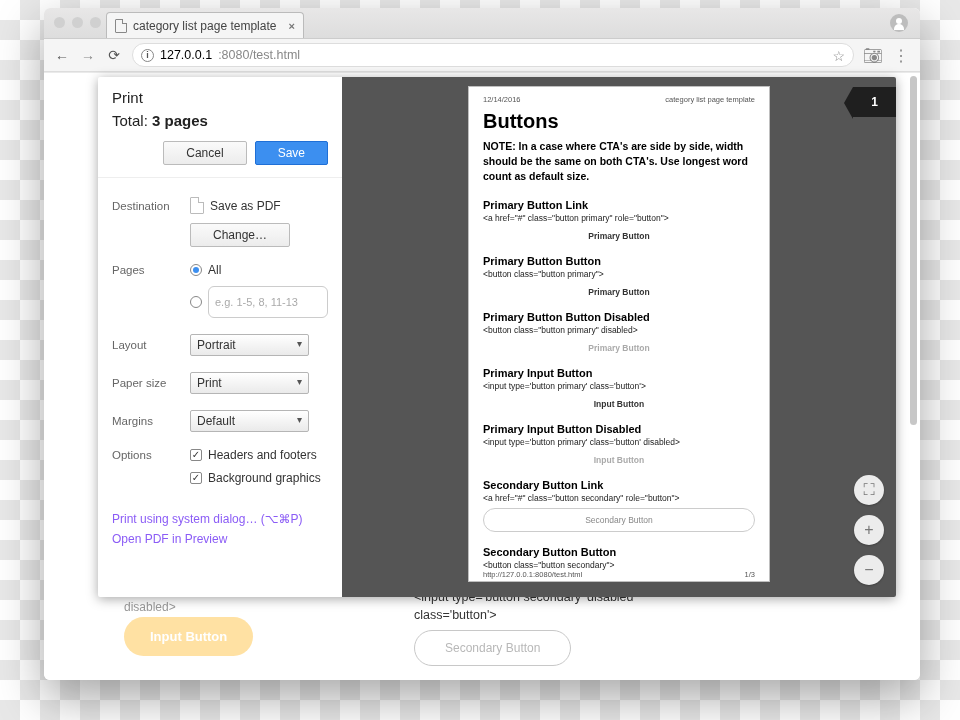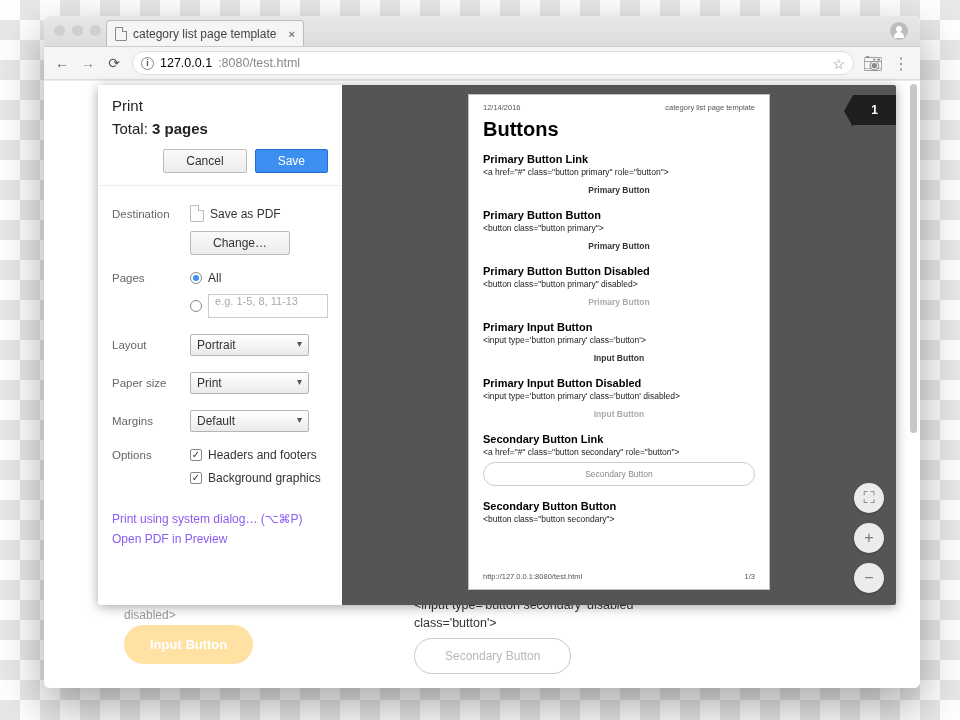--- a/index.html
+++ b/index.html
@@ -9,21 +9,21 @@
       linear-gradient(45deg,#e8e8e8 25%,transparent 25%),
       linear-gradient(-45deg,#e8e8e8 25%,transparent 25%),
       linear-gradient(45deg,transparent 75%,#e8e8e8 75%),
       linear-gradient(-45deg,transparent 75%,#e8e8e8 75%);
     background-size: 40px 40px;
     background-position: 0 0,0 20px,20px -20px,-20px 0;
     background-color:#fff;
     position:relative;
   }
   .browser {
-    position:absolute; left:44px; top:16px; width:876px; height:672px;
+    position:absolute; left:44px; top:8px; width:876px; height:672px;
     background:#fff; border-radius:6px; box-shadow:0 18px 48px rgba(0,0,0,.35);
     overflow:hidden; display:flex; flex-direction:column;
   }
   .chrome-top { height:30px; background:linear-gradient(#e8e7e7,#ddd); display:flex; align-items:flex-end; position:relative; }
   .win-dots { position:absolute; left:10px; top:9px; display:flex; gap:7px; }
   .win-dot { width:11px; height:11px; border-radius:50%; background:#d0d0d0; }
   .tab {
     margin-left:62px; height:26px; background:#f5f5f5;
     border:1px solid #bbb; border-bottom:none; border-radius:4px 4px 0 0;
     display:flex; align-items:center; gap:6px; padding:0 8px; font-size:12px; color:#444;
@@ -82,21 +82,21 @@
   .btn-primary { background:#3c8ff0; border-color:#1f6fd6; color:#fff; font-weight:500; }
 
   .pl-body { padding:10px 14px; overflow:auto; }
   .row { display:flex; align-items:center; margin:9px 0; gap:14px; }
   .row > .lab { width:64px; font-size:11.5px; color:#666; }
   .row > .val { flex:1; display:flex; align-items:center; gap:6px; font-size:12px; color:#333; }
   .page-file-icon { width:14px; height:17px; border:1px solid #bbb; border-radius:1px; position:relative; flex-shrink:0; }
   .page-file-icon::after { content:""; position:absolute; right:-1px; top:-1px; width:5px; height:5px; background:#fff; border-left:1px solid #bbb; border-bottom:1px solid #bbb; }
   .radio { width:12px; height:12px; border:1px solid #888; border-radius:50%; display:inline-flex; align-items:center; justify-content:center; flex-shrink:0; }
   .radio.checked::after { content:""; width:6px; height:6px; border-radius:50%; background:#3c8ff0; }
-  .range-input { width:120px; height:24px; border:1px solid #ccc; border-radius:0; font-size:11px; color:#aaa; padding:0 6px; display:flex; align-items:flex-start; background:#fff; }
+  .range-input { width:120px; height:32px; border:1px solid #ccc; border-radius:6px; font-size:11px; color:#aaa; padding:0 6px; display:flex; align-items:center; background:#fff; }
   .select {
     width:119px; height:22px; border:1px solid #b5b5b5; border-radius:2px;
     background:linear-gradient(#fff,#eaeaea); font-size:12px;
     display:flex; align-items:center; padding:0 6px; position:relative;
   }
   .select::after { content:"▾"; position:absolute; right:6px; top:3px; font-size:10px; color:#555; }
   .checkbox { width:12px; height:12px; border:1px solid #888; border-radius:2px; display:inline-flex; align-items:center; justify-content:center; flex-shrink:0; background:#fff; }
   .checkbox.checked::after { content:"✓"; font-size:10px; color:#333; line-height:1; }
   .link { color:#8b5cf6; font-size:12px; text-decoration:none; display:inline-block; margin-top:6px; }
 
@@ -261,20 +261,21 @@
 
       <div class="panel-right">
         <div class="page-badge">1</div>
 
         <div class="preview-page">
           <div class="pp-header">
             <span>12/14/2016</span>
             <span>category list page template</span>
           </div>
           <div class="pp-h1">Buttons</div>
+          <div class="pp-note">NOTE: In a case where CTA's are side by side, width should be the same on both CTA's. Use longest word count as default size.</div>
 
           <div>
             <div class="pp-sec-title">Primary Button Link</div>
             <div class="pp-code">&lt;a href="#" class="button primary" role="button"&gt;</div>
             <div class="pp-center-label">Primary Button</div>
           </div>
           <div>
             <div class="pp-sec-title">Primary Button Button</div>
             <div class="pp-code">&lt;button class="button primary"&gt;</div>
             <div class="pp-center-label">Primary Button</div>

